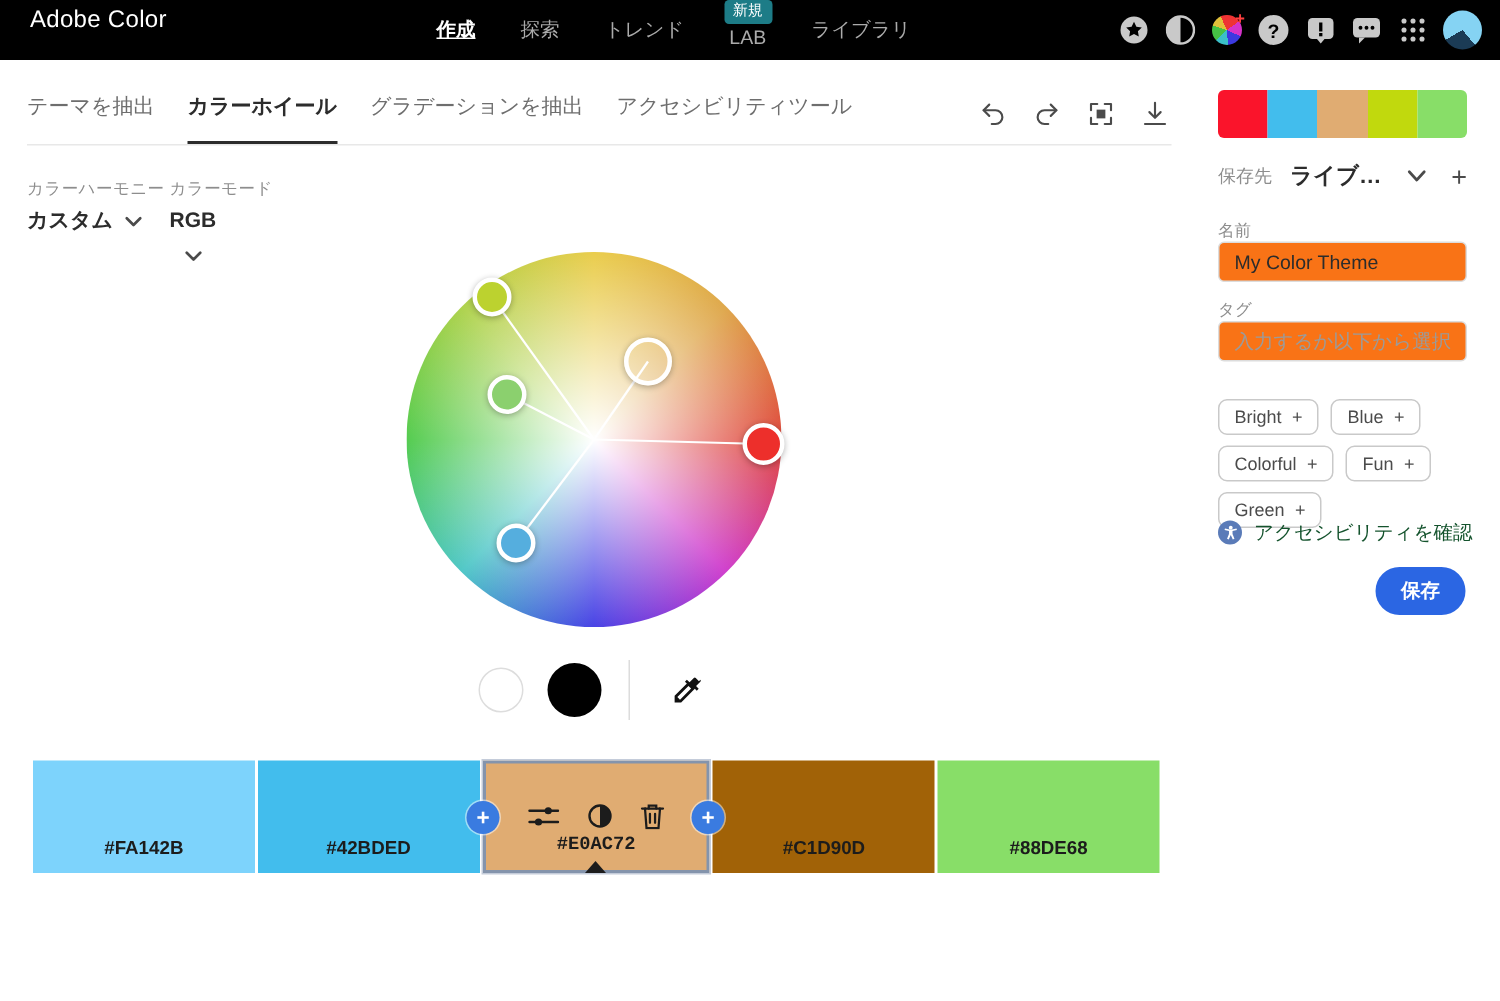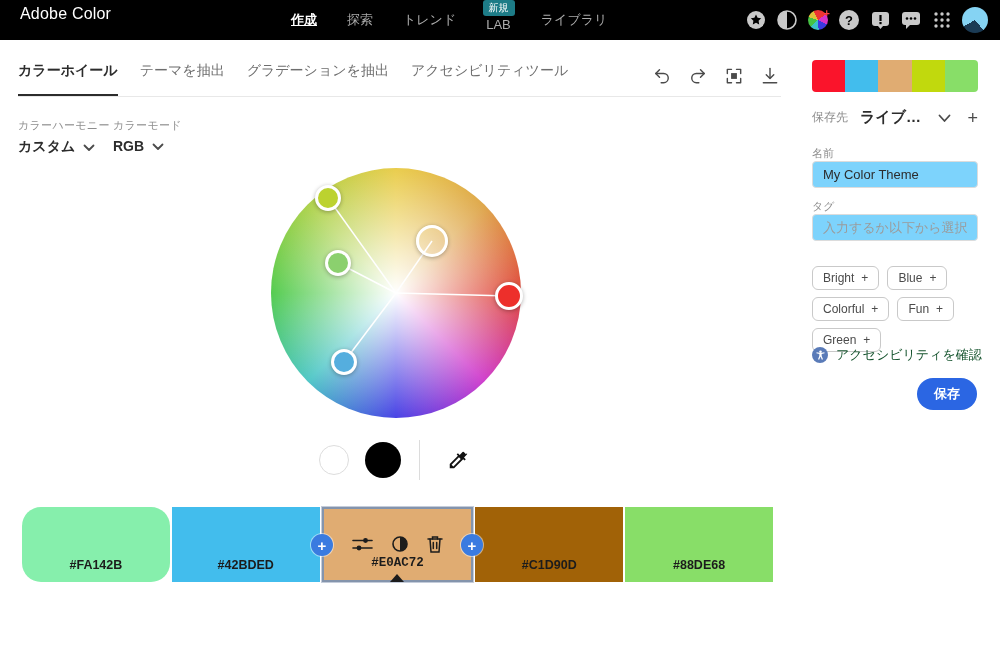--- a/index.html
+++ b/index.html
@@ -89,21 +89,21 @@
                 border-radius:4px; overflow:hidden; }
   .side-strip div { flex:1; }
   .save-row { position:absolute; left:0; top:48px; width:166px; display:flex; align-items:center; }
   .save-label { font-size:12px; color:#8d8d8d; margin-right:12px; }
   .save-value { font-size:15px; font-weight:700; color:#2c2c2c; cursor:pointer; }
   .save-row .chev { margin-left:auto; cursor:pointer; }
   .save-plus { margin-left:16px; font-size:18px; color:#4b4b4b; cursor:pointer; line-height:1; }
   .field-label { position:absolute; left:0; font-size:11px; color:#8d8d8d; }
   .text-input { position:absolute; left:0; width:166px; height:27px; border:1px solid #dcdcdc;
                 border-radius:4px; padding:0 10px; font-size:13px; color:#2c2c2c;
-                font-family:inherit; background:#7dd3fc; }
+                font-family:inherit; background:#f97316; }
   .text-input::placeholder { color:#9b9b9b; }
   .tag-pills { position:absolute; left:0; top:190px; width:166px; display:flex; flex-wrap:wrap;
                column-gap:8px; row-gap:7px;margin-top:16px; }
   .pill { border:1px solid #c9c9c9; border-radius:6px; padding:4px 10px; font-size:12px;
           color:#4b4b4b; display:flex; gap:7px; align-items:center; cursor:pointer; background:#fff; }
   .access-row { position:absolute; left:0; top:286px; display:flex; gap:8px; align-items:center; cursor:pointer; }
   .access-ic { width:16px; height:16px; border-radius:50%; background:#5a7bb8; color:#fff;
                display:flex; align-items:center; justify-content:center; }
   .access-link { font-size:13px; color:#14532d; white-space:nowrap; }
   .save-btn { position:absolute; right:1px; top:318px; background:#2b66e3; color:#fff; border:none;
@@ -179,22 +179,22 @@
               <circle cx="9" cy="15" r="1.7"></circle>
               <circle cx="15" cy="15" r="1.7"></circle>
             </g>
         </svg>
       </div>
       <div class="avatar"></div>
     </div>
   </div>
 
   <div class="tabs">
+    <div class="tab">テーマを抽出</div>
     <div class="tab active">カラーホイール</div>
-    <div class="tab">テーマを抽出</div>
     <div class="tab">グラデーションを抽出</div>
     <div class="tab">アクセシビリティツール</div>
   </div>
   <div class="tab-line"></div>
 
   <div class="wheel-toolbar">
     <div class="tool-btn">
       <svg width="20" height="20" viewBox="0 0 24 24">
           <path d="M9 4.5L4.5 9 9 13.5"></path>
           <path d="M4.5 9h9.5a5.5 5.5 0 0 1 0 11h-3"></path>
@@ -225,21 +225,21 @@
   </div>
 
   <div class="ctl-label" style="left:18px; top:118px;">カラーハーモニー</div>
   <div class="ctl-value" style="left:18px; top:138px;">
     <span>カスタム</span>
     <span class="chev"><svg width="12" height="8" viewBox="0 0 12 8">
           <path d="M1.5 1.5L6 6l4.5-4.5"></path>
         </svg></span>
   </div>
   <div class="ctl-label" style="left:113px; top:118px;">カラーモード</div>
-  <div class="ctl-value" style="left:113px; top:138px;">
+  <div class="ctl-value" style="left:113px; top:138px;flex-direction:column;">
     <span>RGB</span>
     <span class="chev"><svg width="12" height="8" viewBox="0 0 12 8">
           <path d="M1.5 1.5L6 6l4.5-4.5"></path>
         </svg></span>
   </div>
 
   <div class="wheel-wrap">
     <div class="wheel"></div>
     <svg class="wheel-lines" width="250" height="250">
       <line x1="125" y1="125" x2="57" y2="30"></line>
@@ -258,21 +258,21 @@
   <div class="neutral-white"></div>
   <div class="neutral-black"></div>
   <div class="neutral-div"></div>
   <div class="dropper">
     <svg width="22" height="22" viewBox="0 0 24 24" fill="#111">
         <path d="M20.71 5.63l-2.34-2.34a1 1 0 0 0-1.41 0l-3.12 3.12-1.93-1.91-1.41 1.41 1.42 1.42L3 16.25V21h4.75l9.92-9.92 1.42 1.42 1.41-1.41-1.92-1.92 3.12-3.12a1 1 0 0 0 .01-1.42zM6.92 19L5 17.08l8.06-8.06 1.92 1.92L6.92 19z"></path>
       </svg>
   </div>
 
   <div class="strip">
-    <div class="swatch" style="background: #86efac; border-radius: 19px;">
+    <div class="swatch" style="background: #7dd3fc;">
       <div class="swatch-hex">#FA142B</div>
     </div>
     <div class="swatch" style="background: rgb(66, 189, 237);">
       <div class="swatch-hex">#42BDED</div>
     </div>
     <div class="swatch selected" style="background: rgb(224, 172, 114);">
       <div class="swatch-tools">
         <span>
           <svg width="21" height="17" viewBox="0 0 21 17" stroke="#1c1c1c" stroke-width="1.6" fill="none" stroke-linecap="round">
               <path d="M1 4.5h19"></path>

